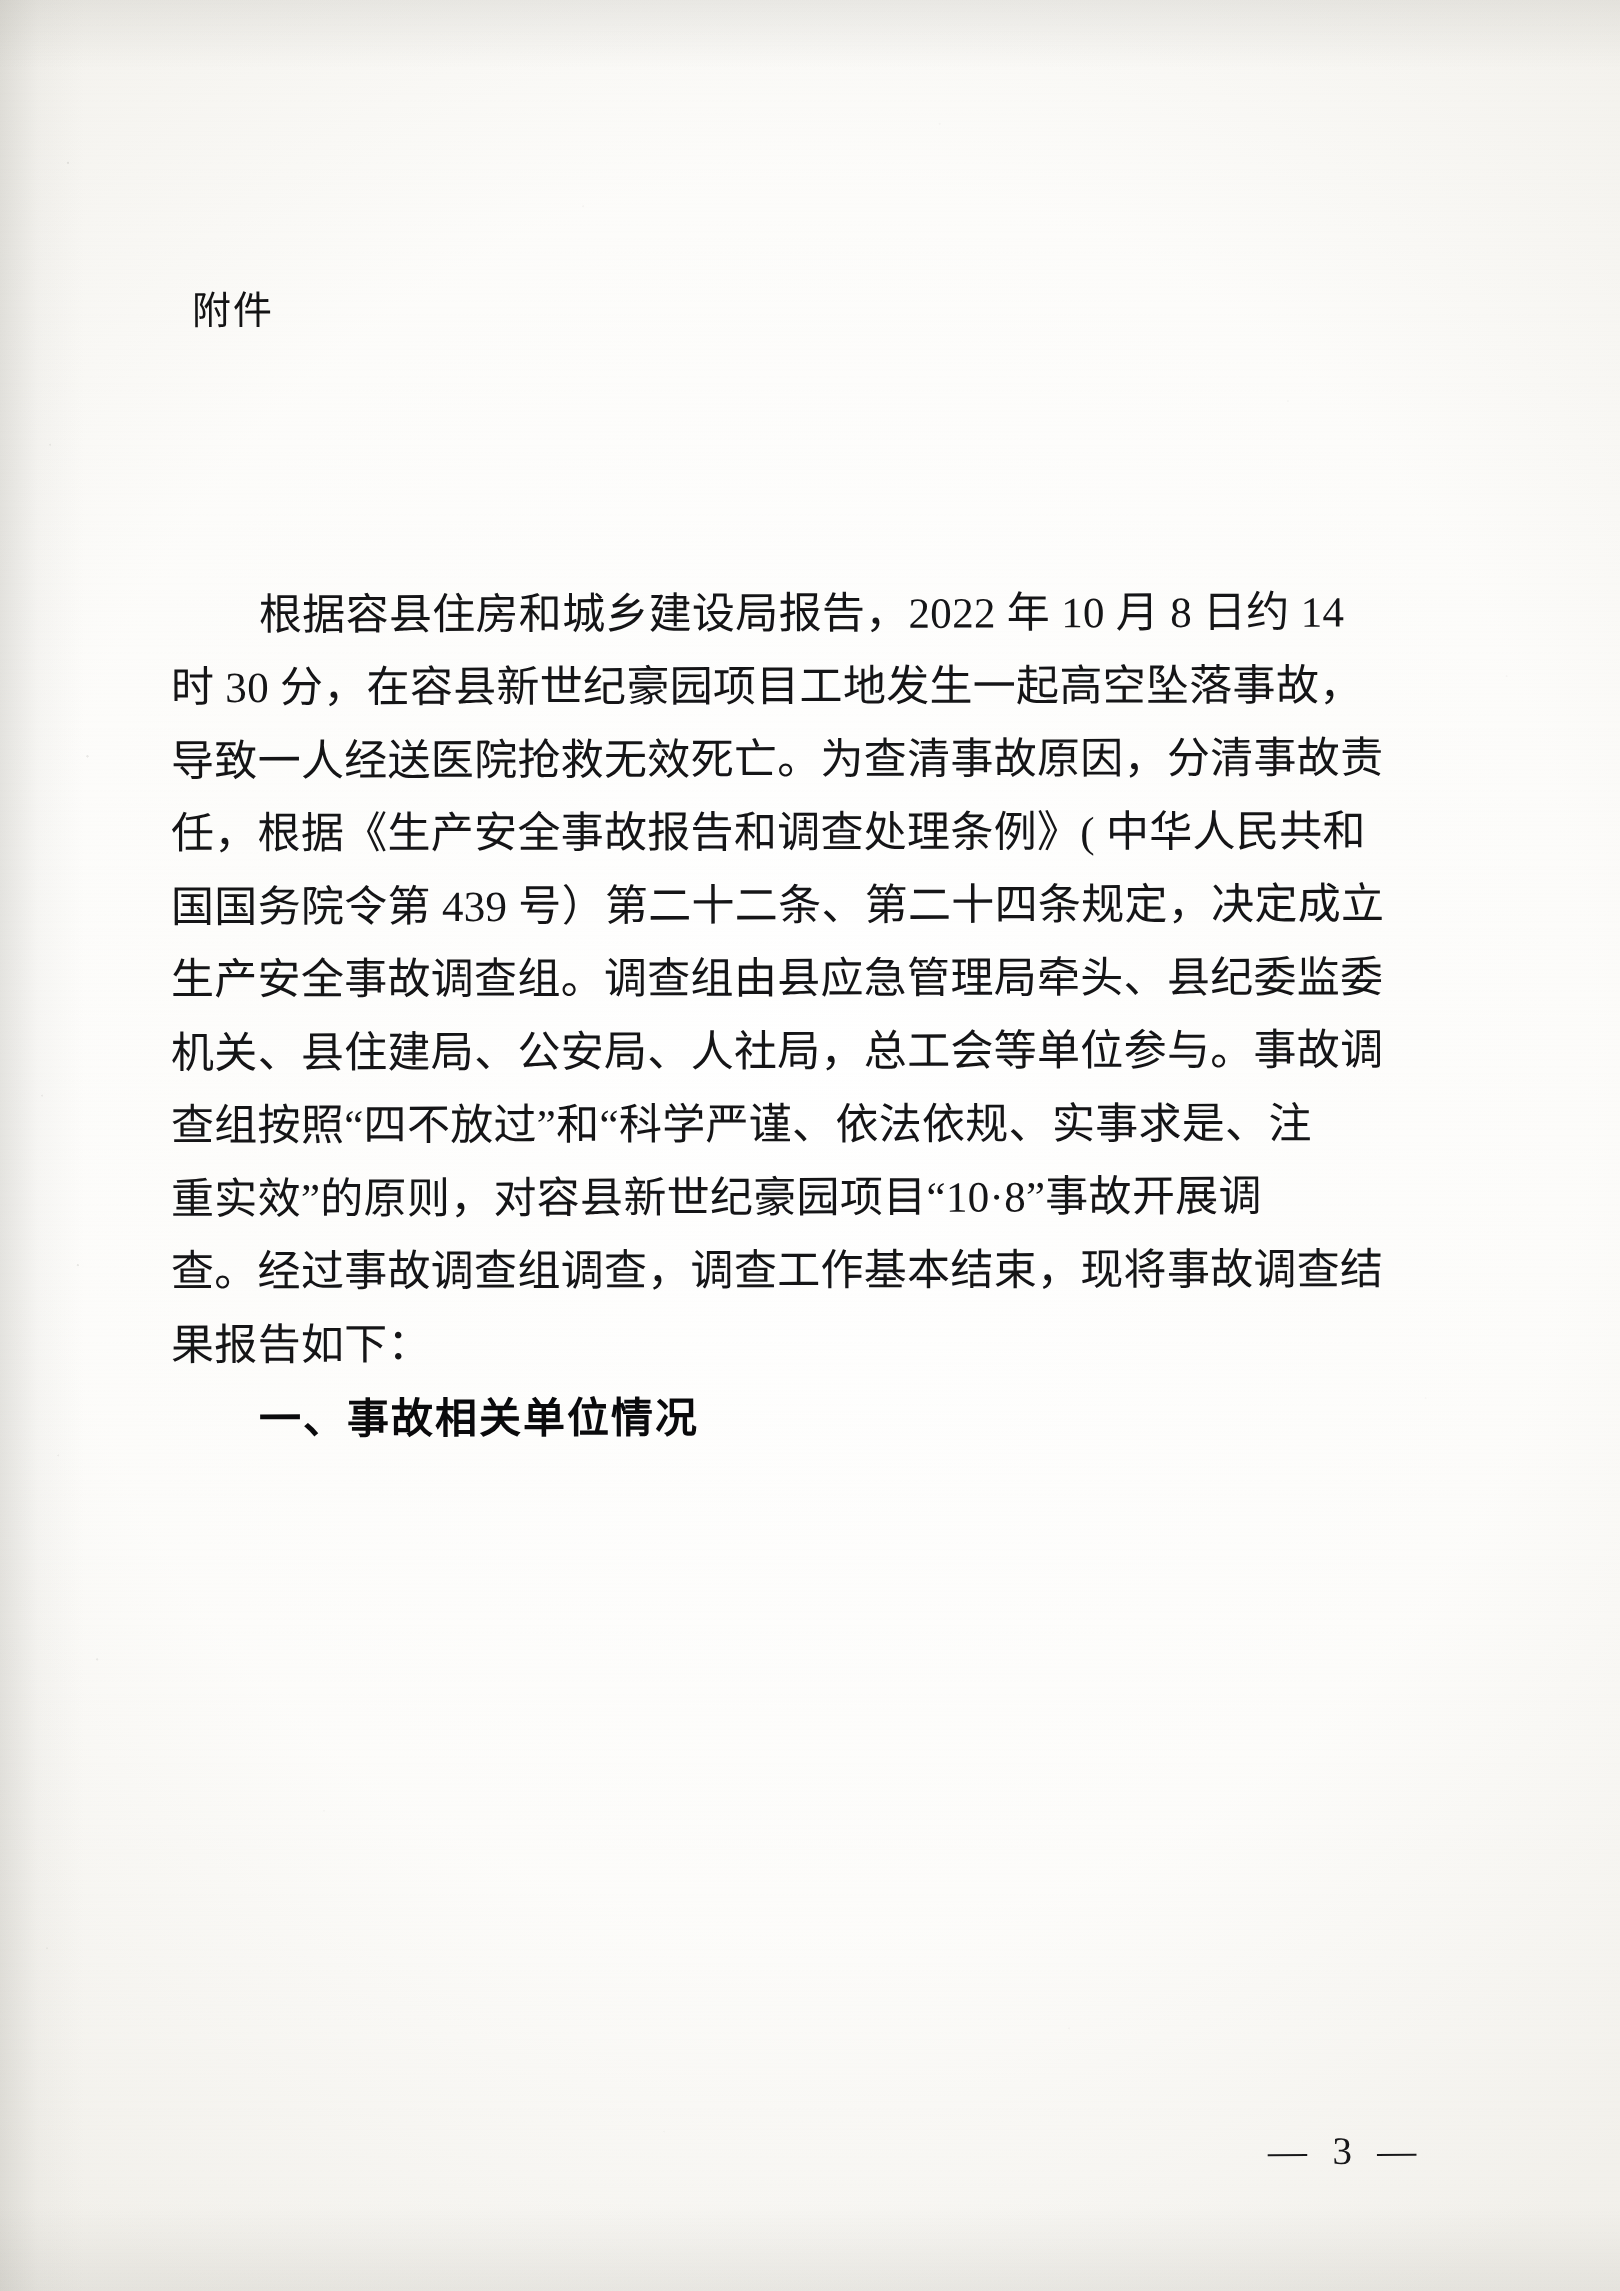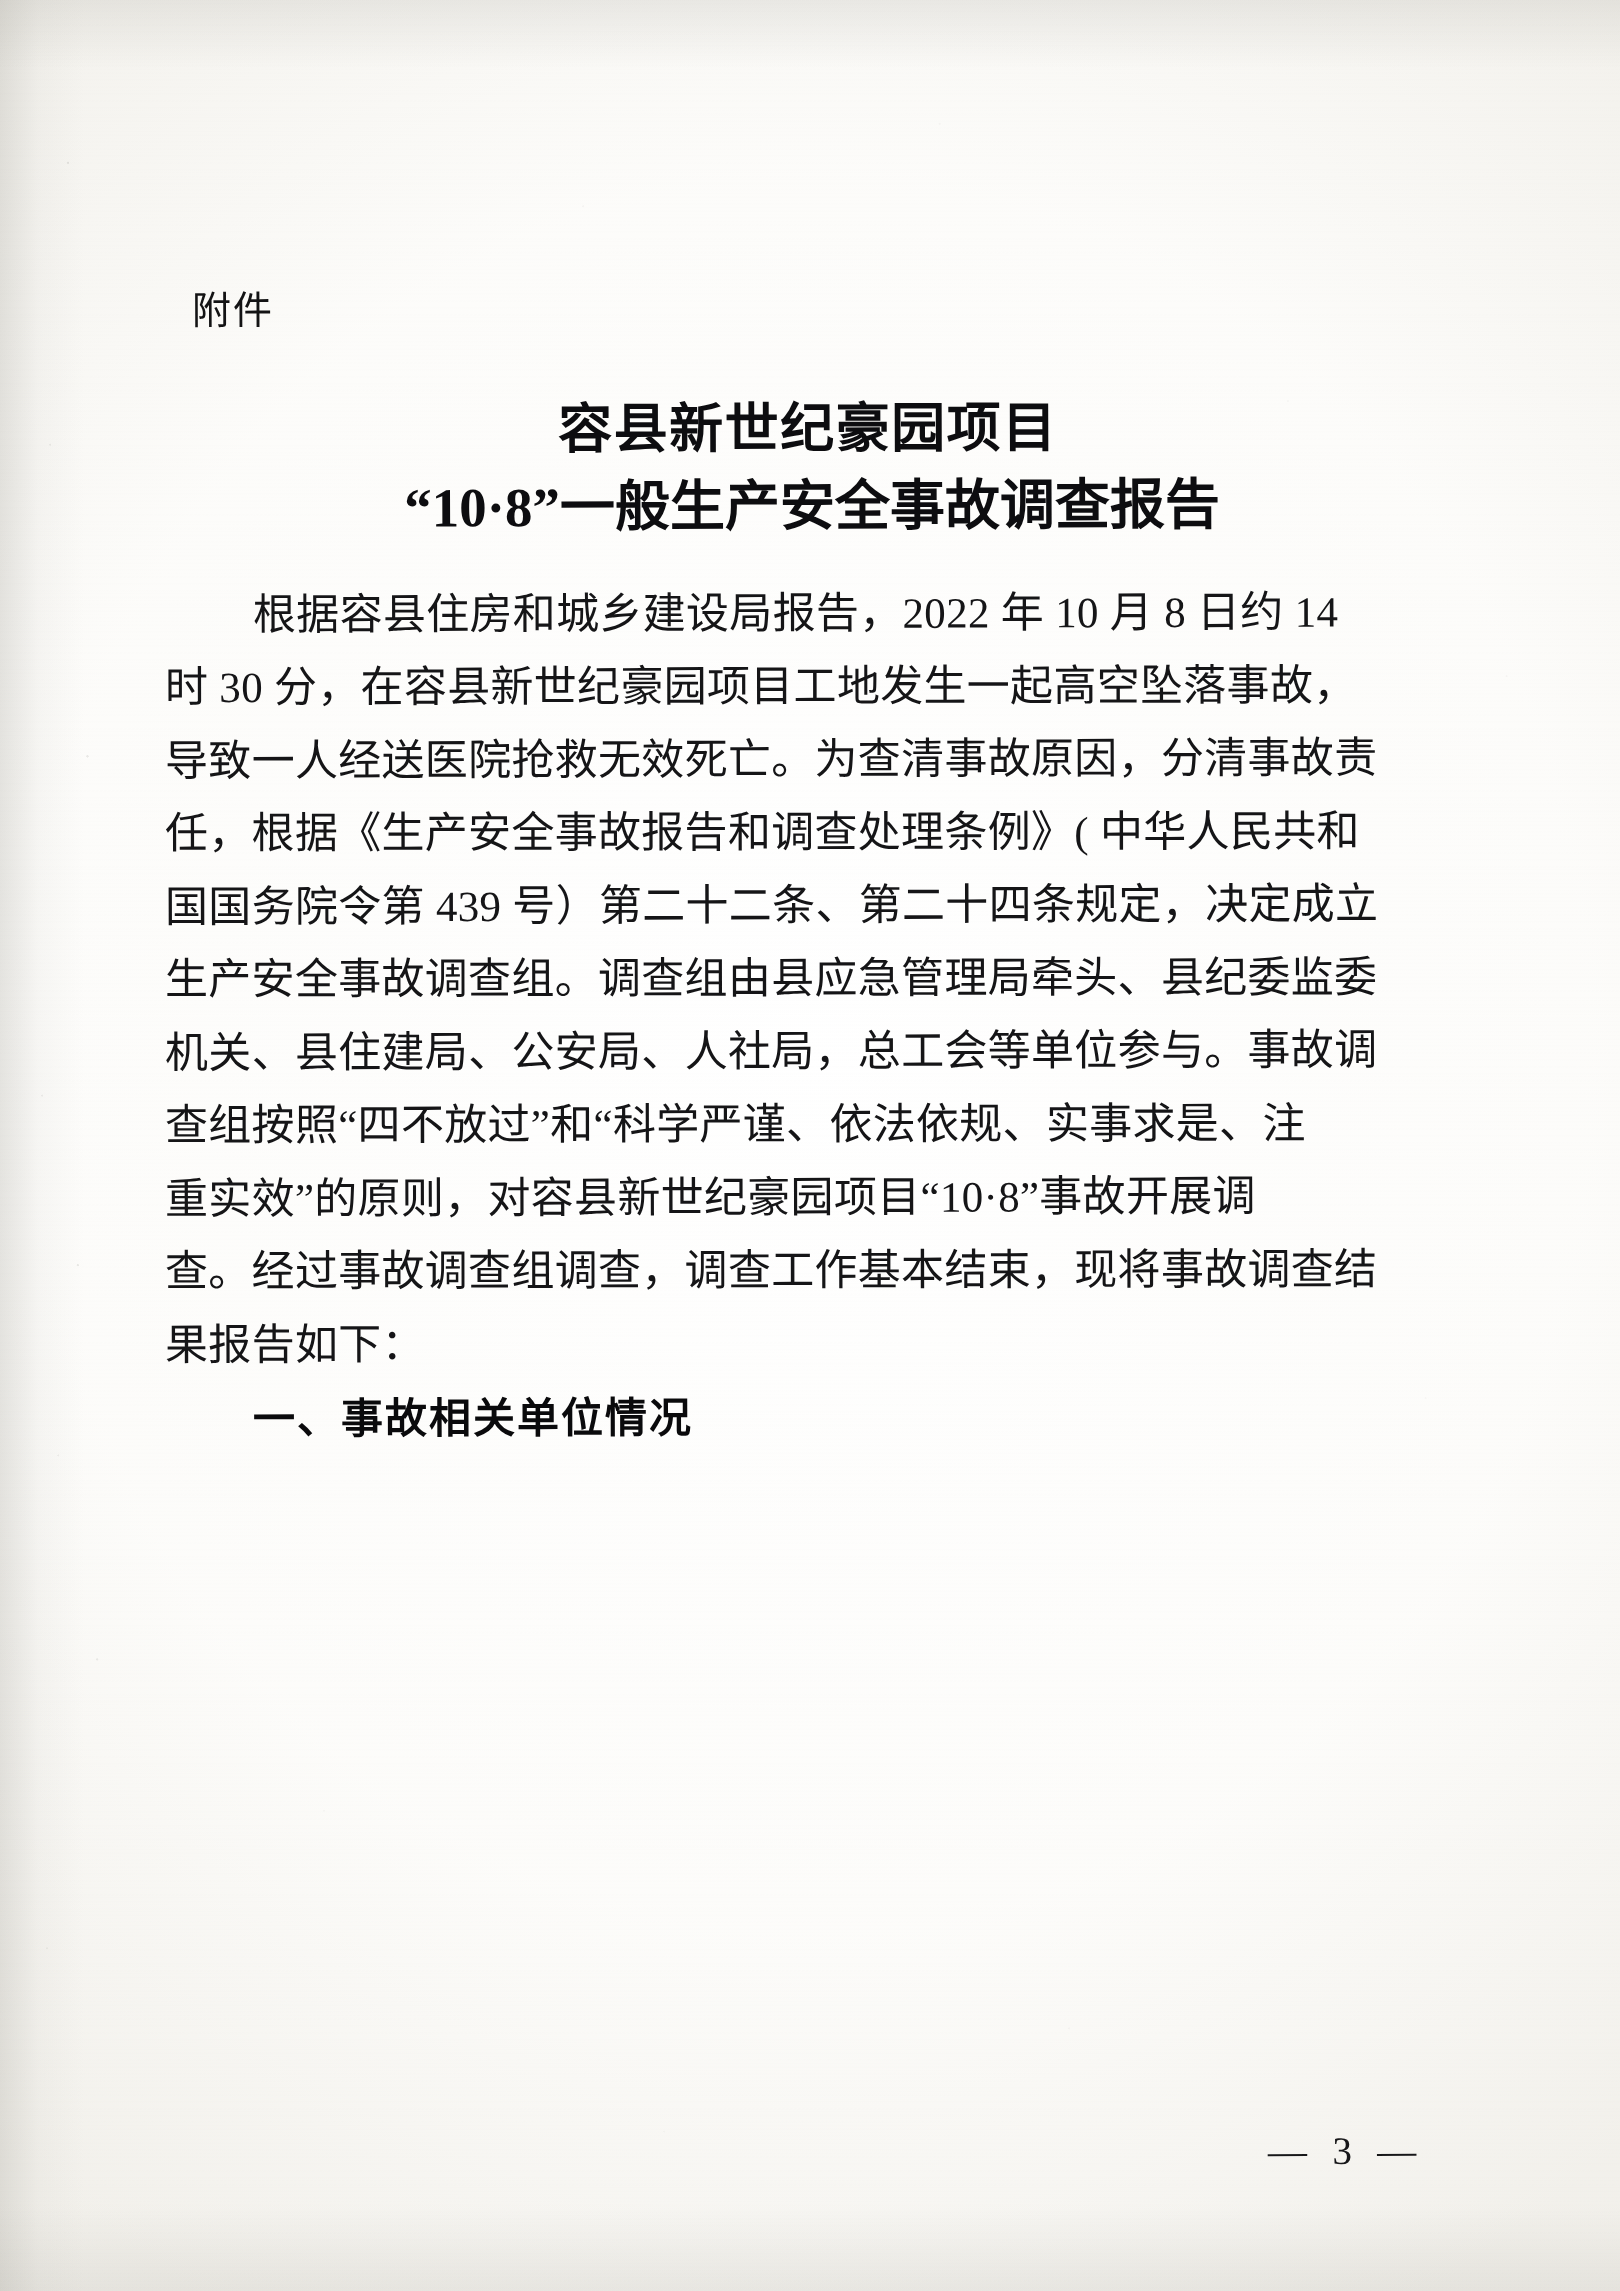--- a/index.html
+++ b/index.html
@@ -129,21 +129,21 @@
   }
   .doc-title .tline.t2 {
     font-size: 55px;
     transform: translateX(2px) rotate(-0.22deg);
     letter-spacing: 0px;
   }
 
   
   .body-text {
     position: absolute;
-    left: 165px;
+    left: 171px;
     top: 578px;
     width: 1284px;
     font-family: "Liberation Serif", "DejaVu Serif", serif;
     font-size: 43px;
     color: #1b1b1d;
   }
 
   .para {
     margin: 0;
     text-indent: 0;
@@ -210,24 +210,20 @@
   <div class="gutter-shade"></div>
   <div class="top-shade"></div>
   <div class="bottom-shade"></div>
   <div class="scan-bands"></div>
   <div class="scan-noise"></div>
 
   <div class="content inky">
 
     <div class="attach-label">附件</div>
 
-    <div class="doc-title">
-      <span class="tline t1">容县新世纪豪园项目</span>
-      <span class="tline t2">“10·8”一般生产安全事故调查报告</span>
-    </div>
 
     <div class="body-text">
 
       <p class="para indent">
         <span class="ln">根据容县住房和城乡建设局报告，2022 年 10 月 8 日约 14</span>
         <span class="ln">时 30 分，在容县新世纪豪园项目工地发生一起高空坠落事故，</span>
         <span class="ln">导致一人经送医院抢救无效死亡。为查清事故原因，分清事故责</span>
         <span class="ln">任，根据《生产安全事故报告和调查处理条例》( 中华人民共和</span>
         <span class="ln">国国务院令第 439 号）第二十二条、第二十四条规定，决定成立</span>
         <span class="ln">生产安全事故调查组。调查组由县应急管理局牵头、县纪委监委</span>

